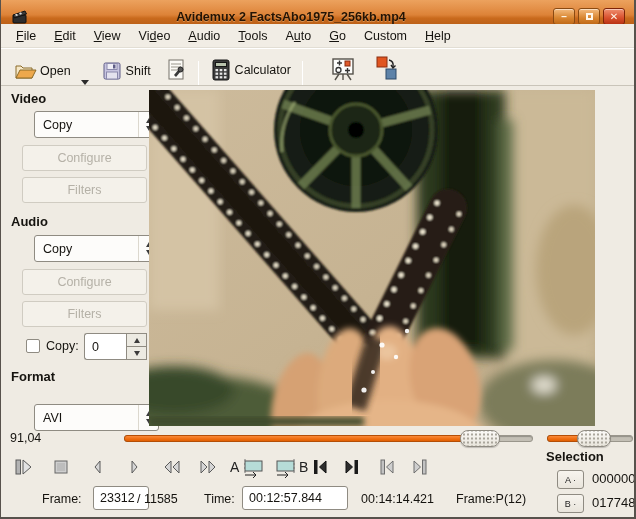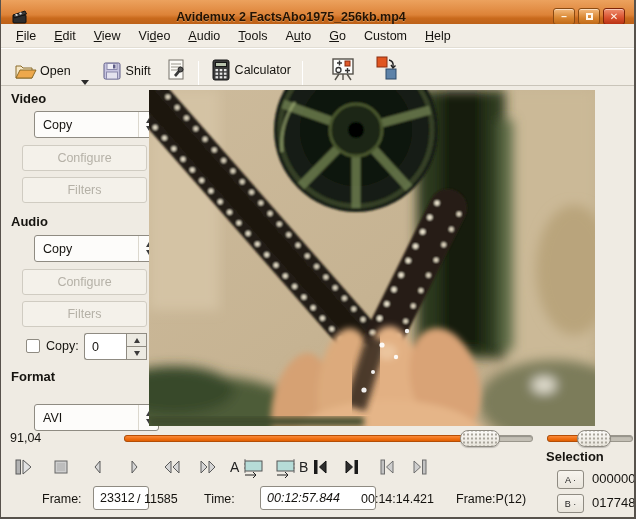--- a/index.html
+++ b/index.html
@@ -408,17 +408,17 @@
   <div class="sel-title">Selection</div>
   <div class="sel-btn" style="top:470px;">A ·</div>
   <div class="sel-val" style="top:471px;">000000</div>
   <div class="sel-btn" style="top:494px;">B ·</div>
   <div class="sel-val" style="top:495px;">017748</div>
 
   <span class="st-label" style="left:16px;top:492px;margin-left:25px;">Frame:</span>
   <input class="st-input" style="left: 55px; top: 486px; width: 56px; margin-left: 37px;" value="23312">
   <span class="st-label" style="left:136px;top:492px;">/ 11585</span>
   <span class="st-label" style="left:203px;top:492px;">Time:</span>
-  <input class="st-input" style="left: 259px; top: 486px; width: 116px; font-style: italic;" value="00:12:57.844">
+  <input class="st-input" style="left: 241px; top: 486px; width: 106px;" value="00:12:57.844">
   <span class="st-label" style="left:360px;top:492px;">00:14:14.421</span>
   <span class="st-label" style="left:455px;top:492px;">Frame:P(12)</span>
 
 </div>
 
 </body></html>

